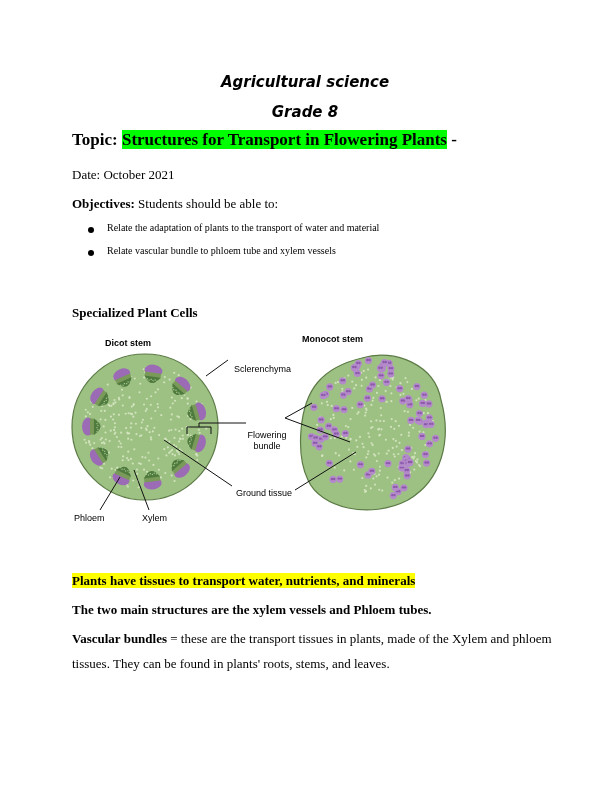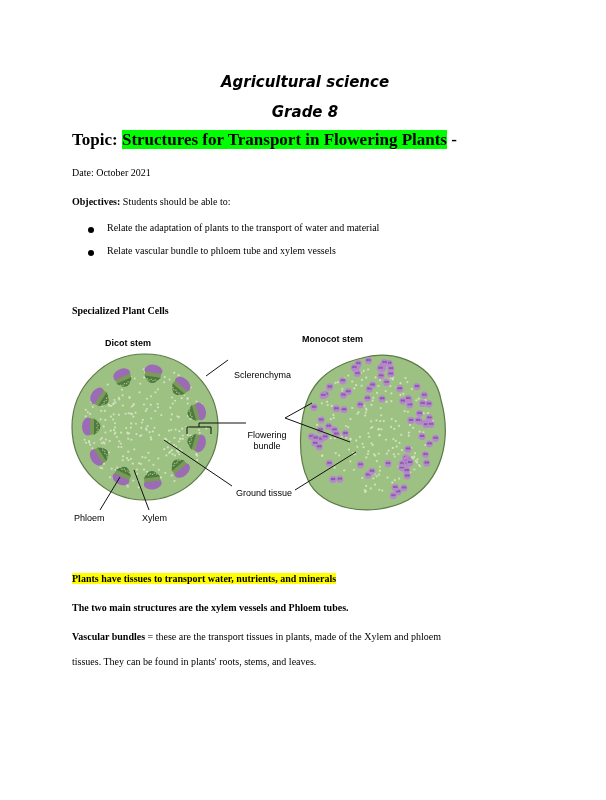--- a/index.html
+++ b/index.html
@@ -5,27 +5,27 @@
   html, body { margin:0; padding:0; background:#ffffff; }
   body { width:606px; height:800px; position:relative; overflow:hidden; color:#000; }
   .serif { font-family: "Liberation Serif", "DejaVu Serif", serif; }
   .sans { font-family: "Liberation Sans", "DejaVu Sans", sans-serif; }
   .title { position:absolute; left:0; width:606px; text-align:center; font-family:"DejaVu Sans", sans-serif; font-style:italic; font-weight:bold; font-size:15px; }
   #t1 { top:73px; left:2px; }
   #t2 { top:103px; left:2px; }
   .topic { position:absolute; left:72px; top:130px; font-size:17px; font-weight:bold; }
   .hl-green { background:#00ff00; }
   .hl-yellow { background:#ffff00; }
-  .para { position:absolute; left:72px; font-size:10px; }
+  .para { position:absolute; left:72px; font-size:13px; }
   #date { top:167px; }
   #obj { top:196px; }
   .bullets { position:absolute; left:88px; top:222px; margin:0; padding:0; list-style:none; font-size:10px; }
   .bullets li { position:relative; padding-left:19px; height:23px; }
   .bullets li .dot { position:absolute; left:0; top:5px; width:6px; height:6px; border-radius:50%; background:#000; }
-  #spec { top:305px; font-weight:bold; font-size:10px; }
+  #spec { top:305px; font-weight:bold; font-size:13px; }
   .diag-label { position:absolute; font-size:9px; color:#000; }
   #diagram { position:absolute; left:60px; top:330px; width:400px; height:200px; }
   #plants { top:573px; font-weight:bold; }
   #twomain { top:602px; font-weight:bold; }
   #vasc1 { top:631px; }
   #vasc2 { top:656px; }
 </style>
 </head>
 <body>
 
@@ -1081,21 +1081,21 @@
             <circle cx="366.63284517665994" cy="124.06658178691578" r="1.2" fill="#8a5aa8"></circle>
           </g>
         </g>
       <line x1="225" y1="88" x2="252" y2="73" stroke="#111" stroke-width="1"></line>
       <line x1="225" y1="88" x2="290" y2="112" stroke="#111" stroke-width="1"></line>
       <line x1="235" y1="160" x2="296" y2="122" stroke="#111" stroke-width="1"></line>
     </g>
   </svg>
   <div class="diag-label" style="left:13px;top:8px;font-weight:bold;padding-left:32px;">Dicot stem</div>
   <div class="diag-label" style="left:242px;top:4px;font-weight:bold;">Monocot stem</div>
-  <div class="diag-label" style="left:174px;top:40px;text-align:right;">Sclerenchyma</div>
+  <div class="diag-label" style="left:174px;top:34px;text-align:right;">Sclerenchyma</div>
   <div class="diag-label" style="left:187px;top:100px;width:40px;text-align:center;line-height:11px;">
     <div>Flowering</div>
     <div>bundle</div>
   </div>
   <div class="diag-label" style="left:176px;top:158px;">Ground tissue</div>
   <div class="diag-label" style="left:14px;top:183px;">Phloem</div>
   <div class="diag-label" style="left:82px;top:183px;">Xylem</div>
 </div>
 
 <div id="plants" class="para serif">

